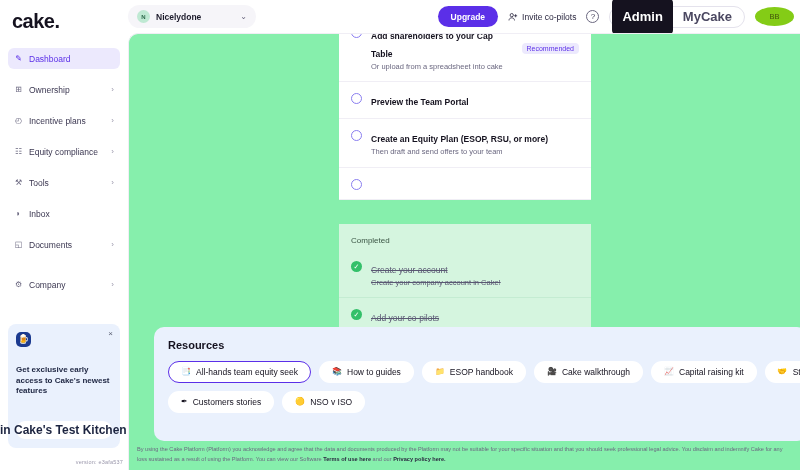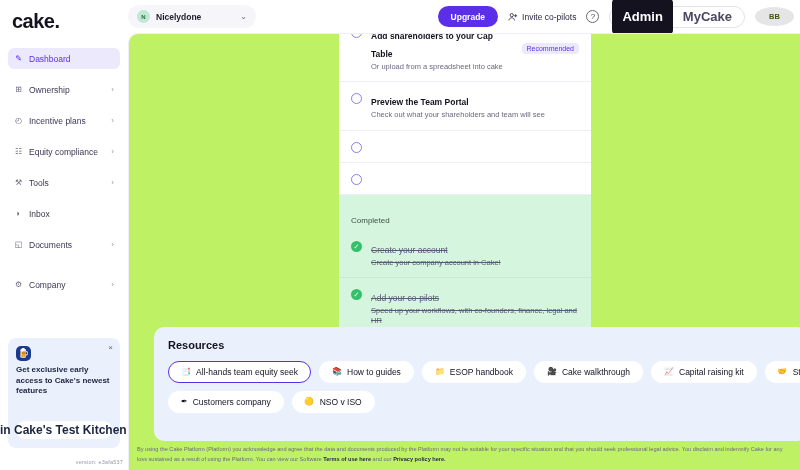--- a/index.html
+++ b/index.html
@@ -52,21 +52,21 @@
     width: 15px; height: 15px; border-radius: 5px;
     background: #1b3a8f;
     display: flex; align-items: center; justify-content: center;
     font-size: 9px; line-height: 1;
   }
   #promo-close {
     position: absolute; right: 7px; top: 6px;
     font-size: 8px; color: #5c6275; cursor: pointer; line-height: 1;
   }
   #promo-text {
-    margin-top: 4px; font-size: 8px; line-height: 1.33;
+    margin-top: 18px; font-size: 8px; line-height: 1.33;
     color: #1c2440; font-weight: 600;
   }
   #promo-btn {
     margin-top: 24px; background: #ffffff; border-radius: 12px;
     height: 18px; display: flex; align-items: center; justify-content: center;
     font-size: 12px; color: #1c2440; font-weight: 600; cursor: pointer;
     white-space: nowrap;
   }
   #version {
     position: absolute; right: 5px; bottom: 5px;
@@ -116,29 +116,29 @@
     border: 1px solid #e4e2ec; border-radius: 13px; height: 22px; padding: 2px;
   }
   .mode-opt {
     height: 35px; padding: 0 10px; border-radius: 4px;
     display: flex; align-items: center; font-size: 13px;
     color: #4a4760; cursor: pointer; font-weight: 600;
   }
   .mode-opt.on { background: #15121f; color: #ffffff; }
   #user-avatar {
     width: 39px; height: 19px; border-radius: 50%;
-    background: #e5e5e5; color: #44560c;
+    background: #84cc16; color: #44560c;
     display: flex; align-items: center; justify-content: center;
-    font-size: 7.5px; font-weight: 700; cursor: pointer;
+    font-size: 7.5px; font-weight: 400; cursor: pointer;
   }
 
   
   #main {
     position: absolute; left: 128px; top: 33px; width: 672px; height: 437px;
-    background: #bef264;
+    background: #86efac;
     border-top-left-radius: 10px;
     border-left: 1px solid #f0eef5; border-top: 1px solid #f0eef5;
     overflow: hidden;
   }
 
   
   #checklist {
     position: absolute; left: 210px; top: -18px; width: 252px;
     border-radius: 8px; overflow: hidden;
   }
@@ -166,21 +166,21 @@
   .task-sub {
     font-size: 7.5px; color: #6b6880; line-height: 1.38; margin-top: 1px;
   }
   .badge {
     align-self: center; background: #ece9fd; color: #5b2fe8;
     font-size: 7px; border-radius: 4px; padding: 2px 5px;
     white-space: nowrap; flex: none;
   }
   
   #completed {
-    background: #d5f5df; padding: 17px 0 8px;
+    background: #d5f5df; padding: 8px 0 8px; margin-top: 24px;
   }
   #completed-title {
     font-size: 8px; color: #3b5545; padding: 4px 12px 5px;
   }
   .task.done {
     background: transparent; border-bottom: 1px solid #c4ecd2; justify-content: space-between;
   }
   .task.done:last-child { border-bottom: none; }
   .task.done .task-title, .task.done .task-sub {
     text-decoration: line-through; color: #5a5873; font-weight: 400;
@@ -303,25 +303,28 @@
       <span class="task-body">
         <span class="task-title">Add shareholders to your Cap Table</span>
         <span class="task-sub" style="display:block">Or upload from a spreadsheet into cake</span>
       </span>
       <span class="badge">Recommended</span>
     </div>
     <div class="task">
       <span class="circle"></span>
       <span class="task-body">
         <span class="task-title">Preview the Team Portal</span>
-        <span class="task-sub" style="display:block">Check out what your shareholders and team will see</span>
       </span>
     </div>
     <div class="task">
       <span class="circle"></span>
+      <span class="task-body">
+        <span class="task-title">Create an Equity Plan (ESOP, RSU, or more)</span>
+        <span class="task-sub" style="display:block">Then draft and send offers to your team</span>
+      </span>
     </div>
     <div class="task">
       <span class="circle"></span>
     </div>
 
     <div id="completed">
       <div id="completed-title">Completed</div>
       <div class="task done">
         <span class="check">✓</span>
         <span class="task-body">
@@ -372,21 +375,21 @@
       </div>
       <div class="chip">
         <span class="chip-ico">🤝</span>
         <span>Startup equity split</span>
       </div>
     </div>
 
     <div class="chip-row">
       <div class="chip">
         <span class="chip-ico">✒</span>
-        <span>Customers company</span>
+        <span>Customers stories</span>
       </div>
       <div class="chip">
         <span class="chip-ico">🟡</span>
         <span>NSO v ISO</span>
       </div>
     </div>
   </div>
 
   <div id="footer">
     <span>By using the Cake Platform (Platform) you acknowledge and agree that the data and documents produced by the Platform may not be suitable for your specific situation and that you should seek professional legal advice. You</span>

